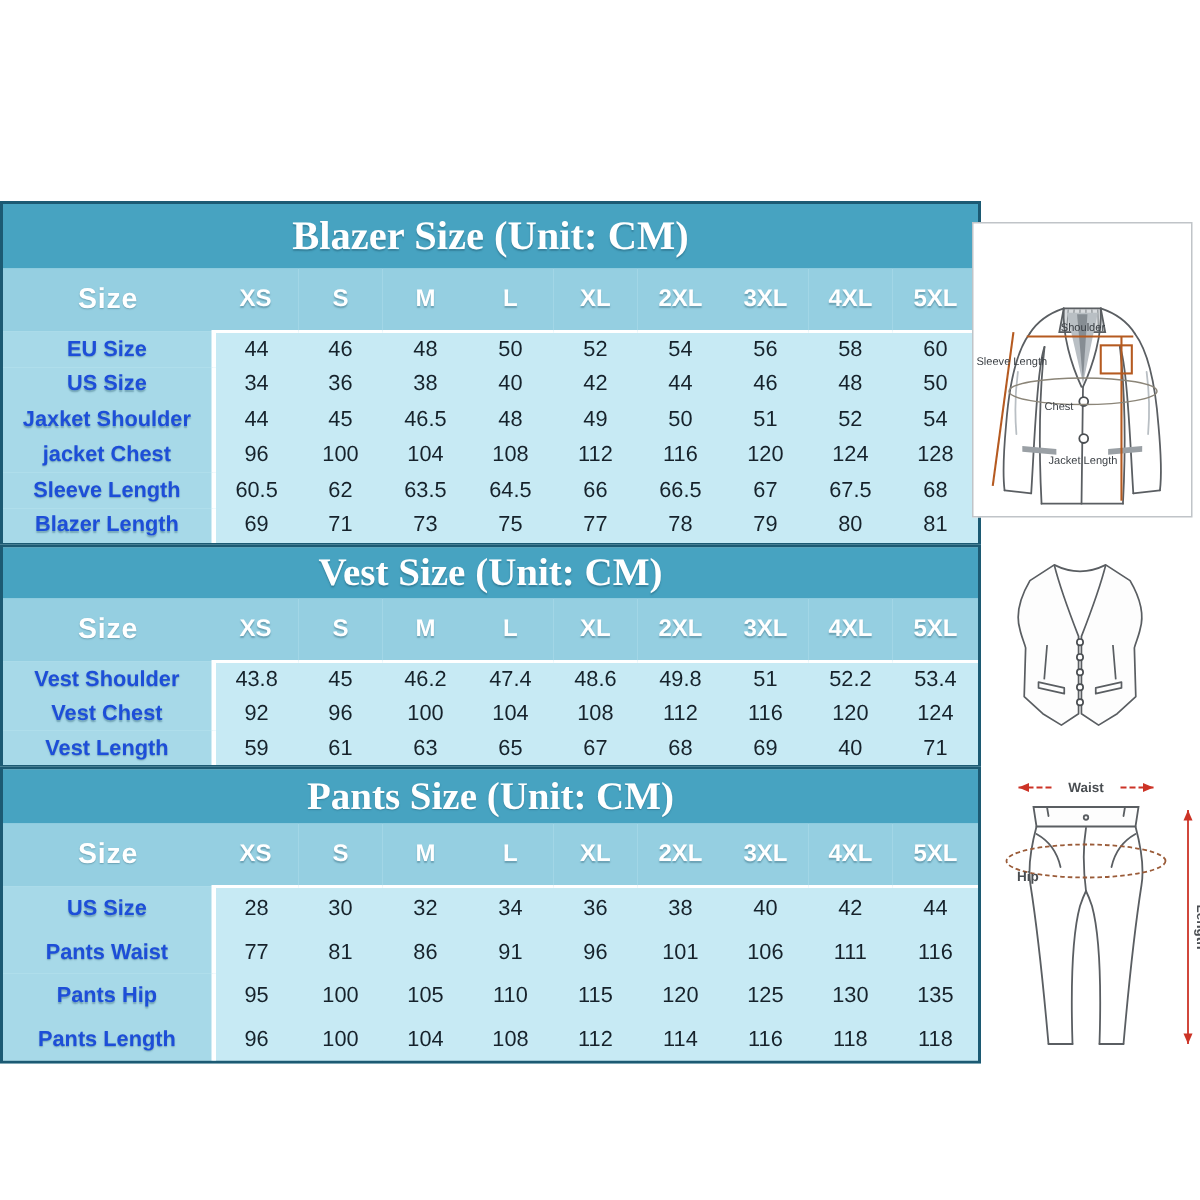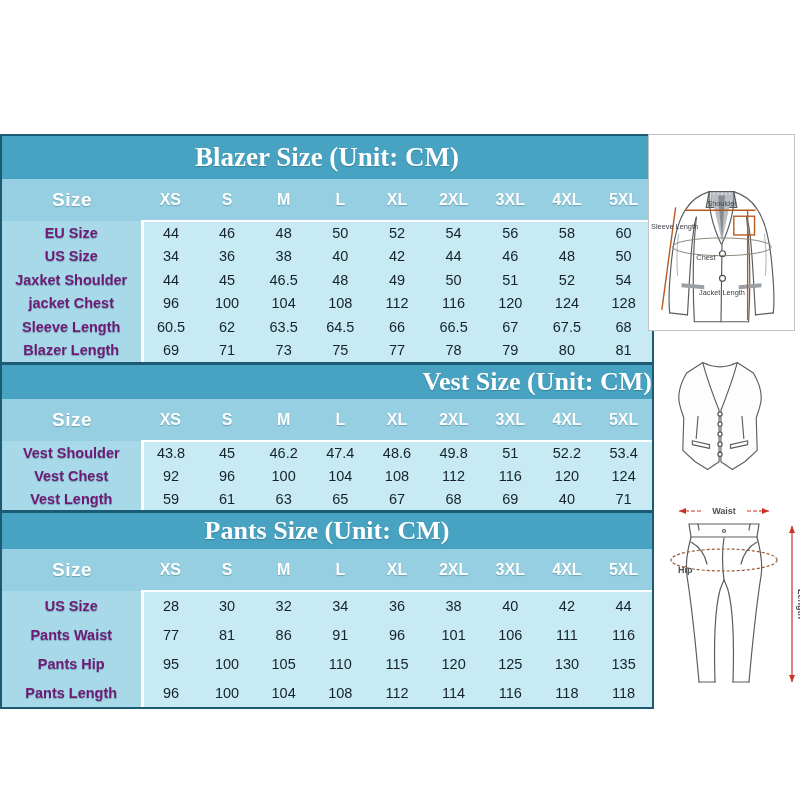--- a/index.html
+++ b/index.html
@@ -7,42 +7,42 @@
         font-family:"Liberation Sans",sans-serif;}
   .left-col{position:absolute;left:0;top:134px;width:654px;}
 
   .size-table{border:2px solid #1c5a73;background:#c7eaf4;}
   .size-table + .size-table{margin-top:-1px;}
 
   .title-bar{background:#47a3c1;color:#fff;text-align:center;
              font-family:"Liberation Serif",serif;font-weight:bold;font-size:27px;
              text-shadow:0 1px 1px rgba(20,70,90,.35);}
   .t-blazer .title-bar{line-height:43px;height:43px;}
-  .t-vest   .title-bar{line-height:34px;height:34px;font-size:26px;text-align:right;}
+  .t-vest   .title-bar{line-height:34px;height:34px;font-size:26px;}
   .t-pants  .title-bar{line-height:36px;height:36px;font-size:26px;}
 
   table.sizes{width:100%;border-collapse:collapse;table-layout:fixed;}
   col.c-label{width:140px;}
   thead th{background:#95cfe1;color:#fff;font-weight:bold;font-size:16px;
            text-shadow:0 1px 1px rgba(40,90,110,.4);padding:10px;}
   thead th.corner{font-size:19px;letter-spacing:.5px;}
   .t-blazer thead tr{height:27px;}
   .t-vest   thead tr{height:26px;}
   .t-pants  thead tr{height:29px;}
 
-  tbody th{background:#a7d9e8;color:#701a75;font-weight:bold;font-size:14.5px;
+  tbody th{background:#a7d9e8;color:#1d4ed8;font-weight:bold;font-size:14.5px;
            text-shadow:0 1px 1px rgba(40,90,110,.4);padding:0;font-family:"Liberation Sans",sans-serif;}
   tbody td{background:#c7eaf4;color:#16222b;font-size:14.5px;text-align:center;padding:0;}
   tbody tr:first-child td{border-top:2px solid #fff;}
   tbody td:nth-child(2){border-left:3px solid #fff;}
   .t-blazer tbody tr{height:23.5px;}
   .t-vest   tbody tr{height:23px;}
   .t-pants  tbody tr{height:29px;}
 
-  .right-col{position:absolute;left:648px;top:134px;width:152px;}
+  .right-col{position:absolute;left:648px;top:148px;width:152px;}
   .blazer-box{width:145px;height:195px;border:1px solid #c0c4c8;background:#fff;}
   .vest-box{width:124px;height:126px;margin:22px 0 0 10px;}
   .pants-box{width:152px;height:186px;margin-top:21px;}
   svg{display:block;}
   svg text{font-family:"Liberation Sans",sans-serif;}
 </style>
 </head>
 <body>
 
 <div class="page">

